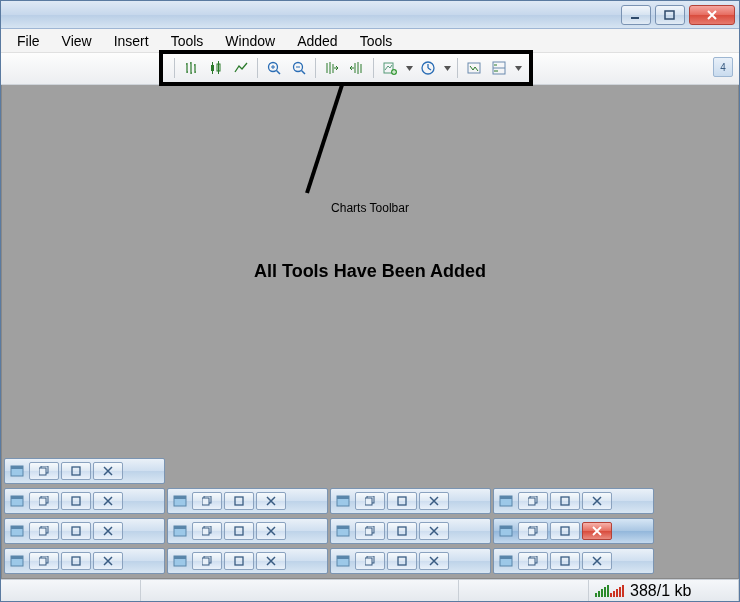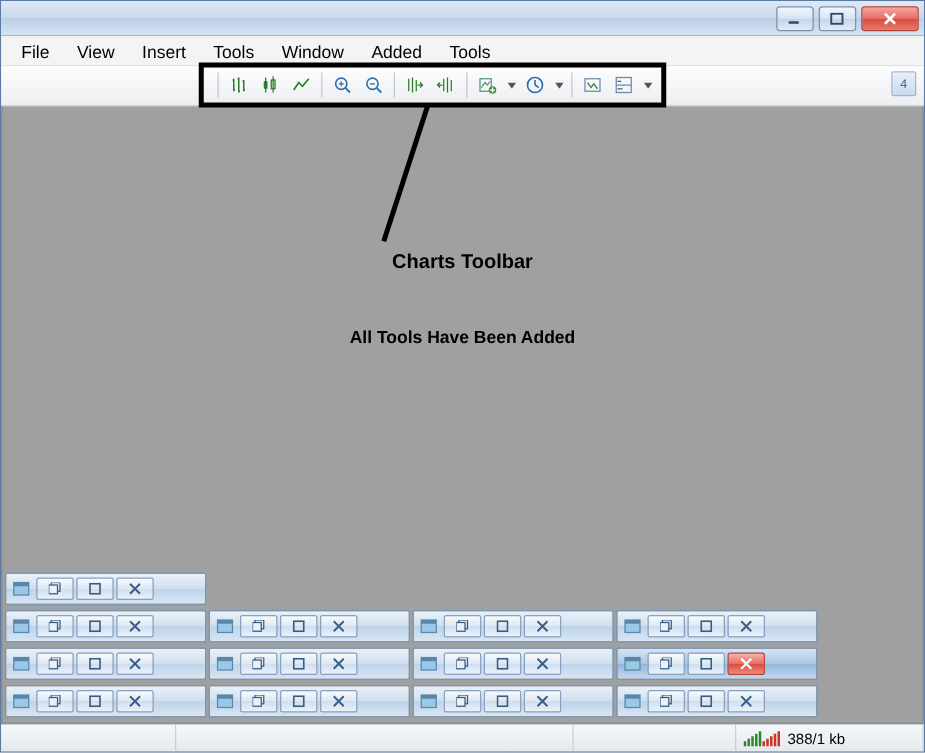--- a/index.html
+++ b/index.html
@@ -149,31 +149,31 @@
     top: 0;
     width: 80px;
     height: 110px;
     pointer-events: none;
   }
   .label1 {
     position: absolute;
     left: 0; right: 0;
     top: 116px;
     text-align: center;
-    font-weight: bold;
-    font-size: 16px;
+    font-weight: normal;
+    font-size: 12px;
     color: #000;
   }
   .label2 {
     position: absolute;
     left: 0; right: 0;
     top: 176px;
     text-align: center;
     font-weight: bold;
-    font-size: 14px;
+    font-size: 18px;
     color: #000;
   }
   
   .tabs-grid {
     position: absolute;
     left: 2px;
     bottom: 2px;
     display: grid;
     grid-template-columns: repeat(4, 161px);
     grid-auto-rows: 28px;
@@ -210,21 +210,21 @@
     background: linear-gradient(to bottom,#f7b2aa,#e56d5f 50%,#d84b3c 51%,#ea8b7f);
     border-color:#b34238;
   }
   
   .statusbar {
     height: 22px;
     background: linear-gradient(to bottom,#f5f7fa,#e5e9ee);
     border-top: 1px solid #c9cfd6;
     display: flex;
     align-items: stretch;
-    font-size: 12px;
+    font-size: 16px;
   }
   .status-cell {
     border-right: 1px solid #c9cfd6;
     padding: 0 6px;
     display:flex;align-items:center;
   }
   .status-cell.wide { flex: 1; }
   .conn-bars {
     display:flex;align-items:flex-end;gap:1px;height:12px;margin-right:6px;
   }

